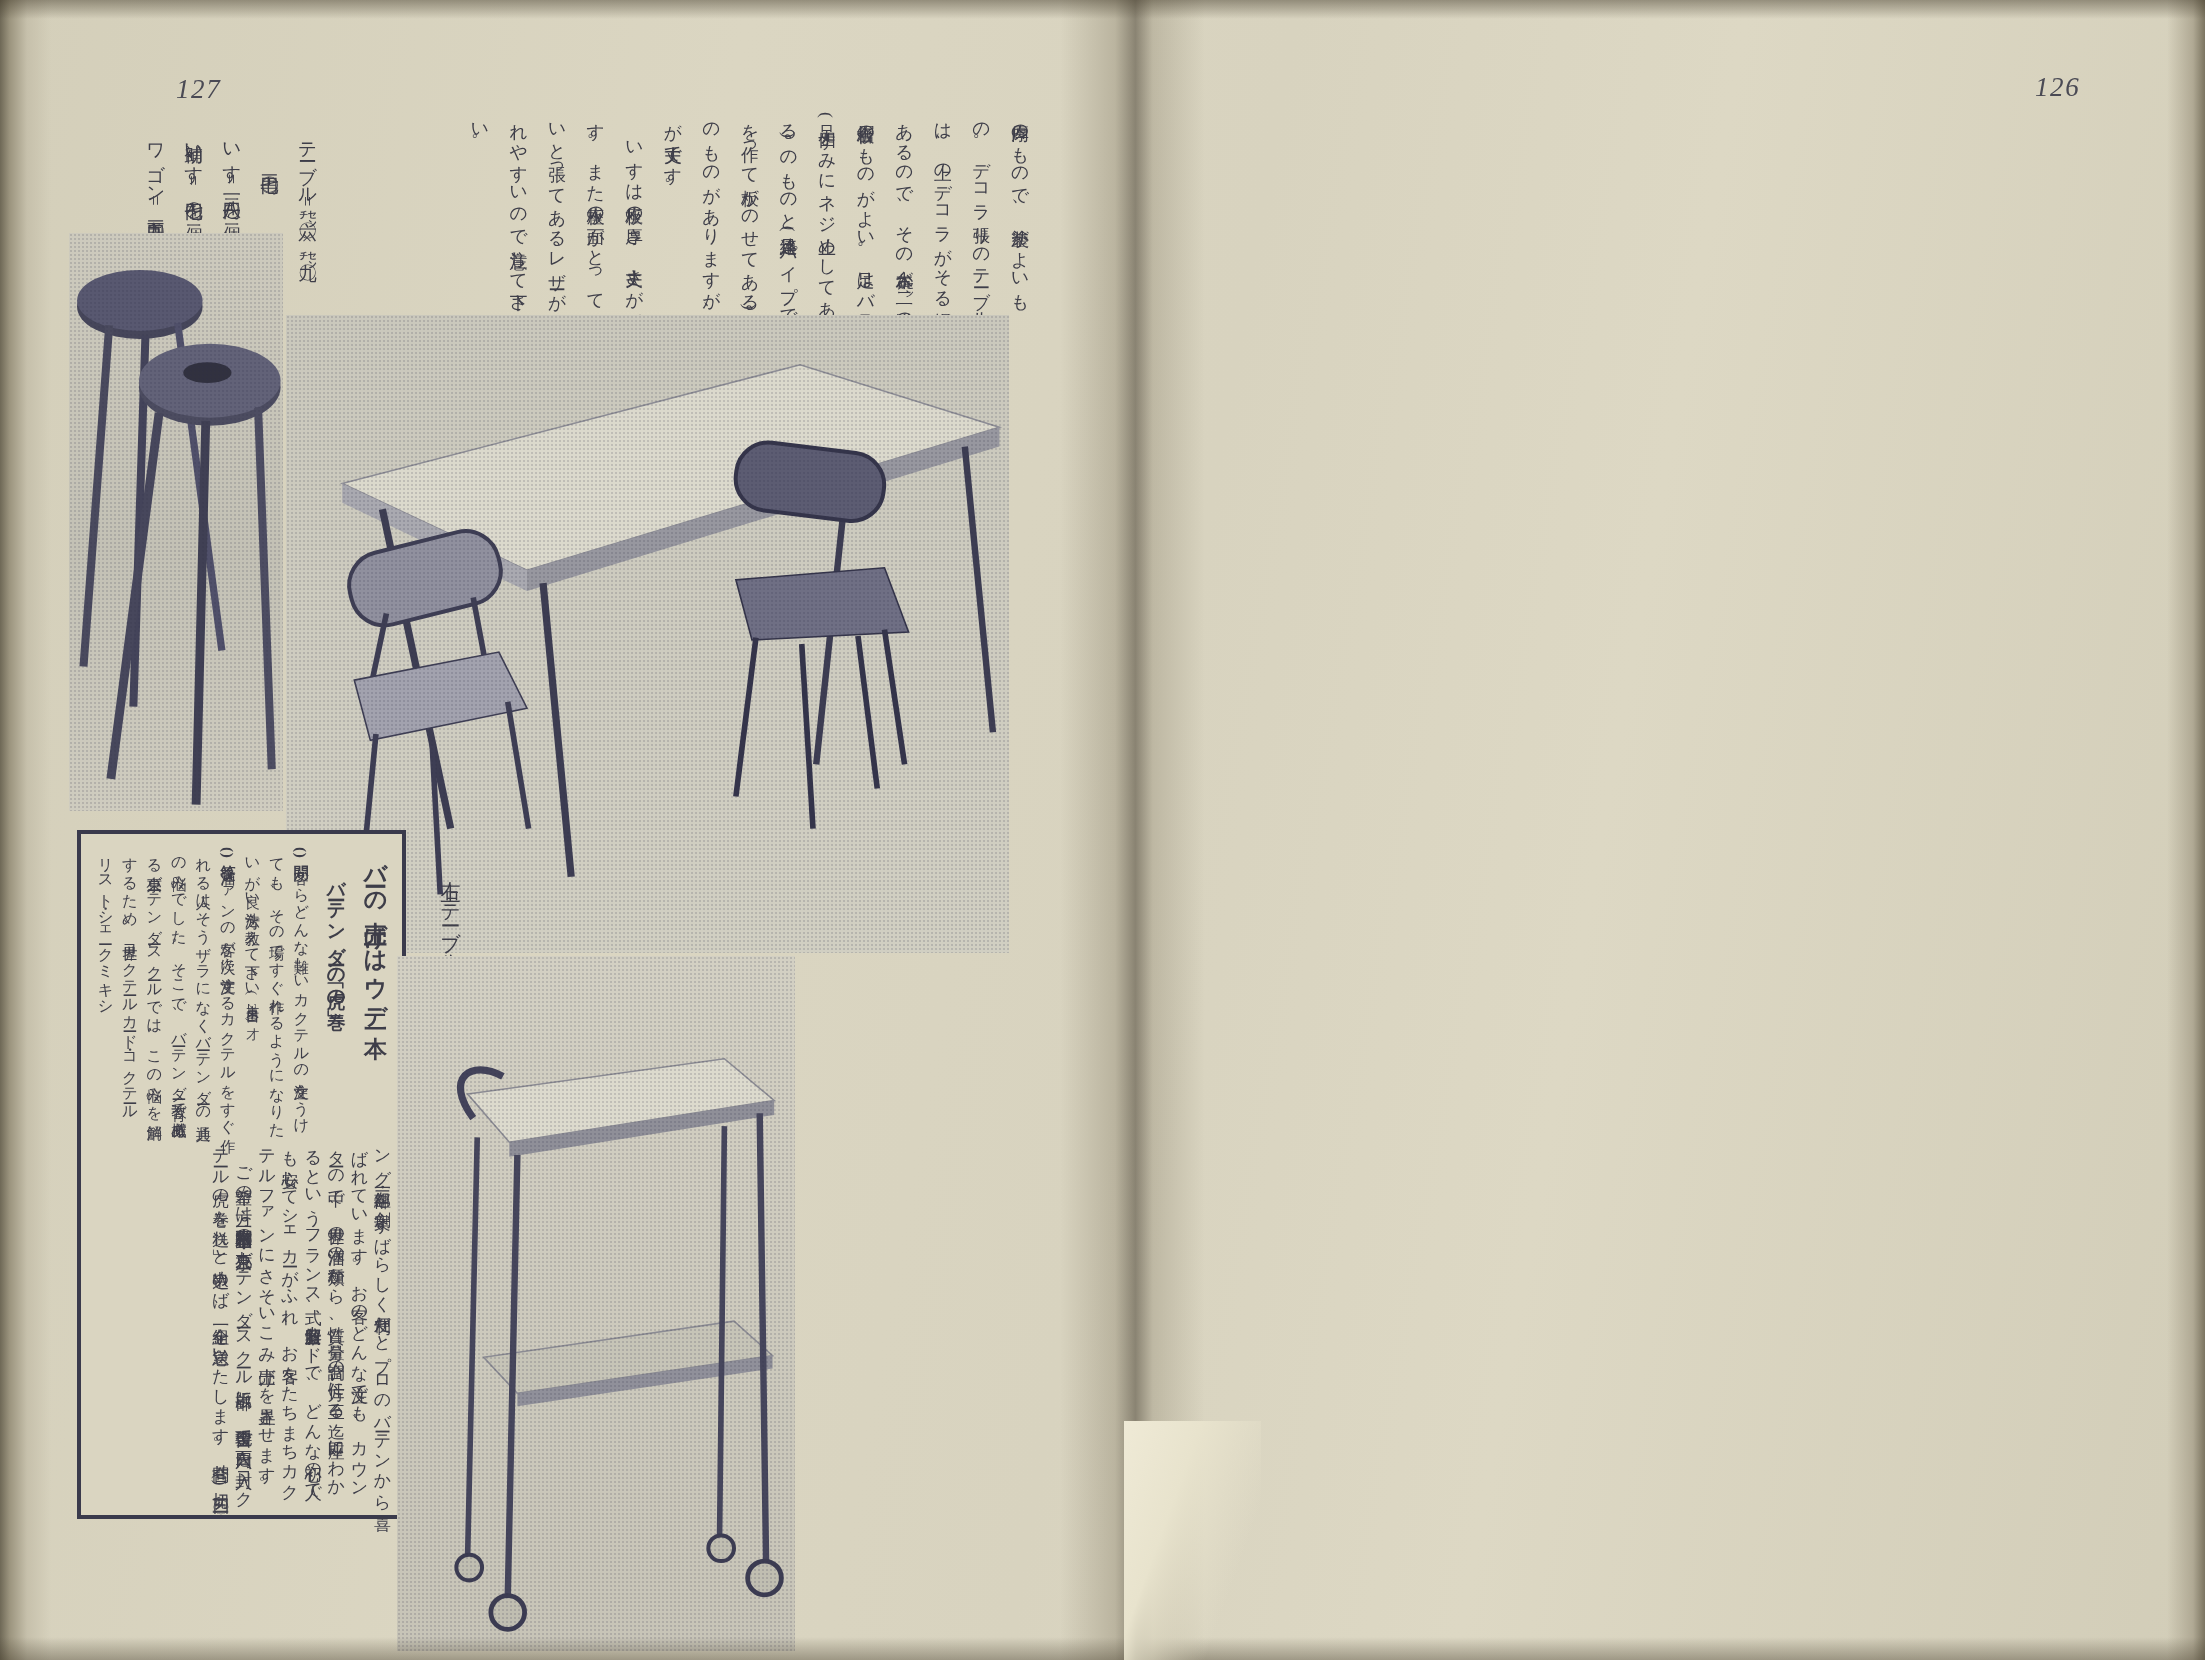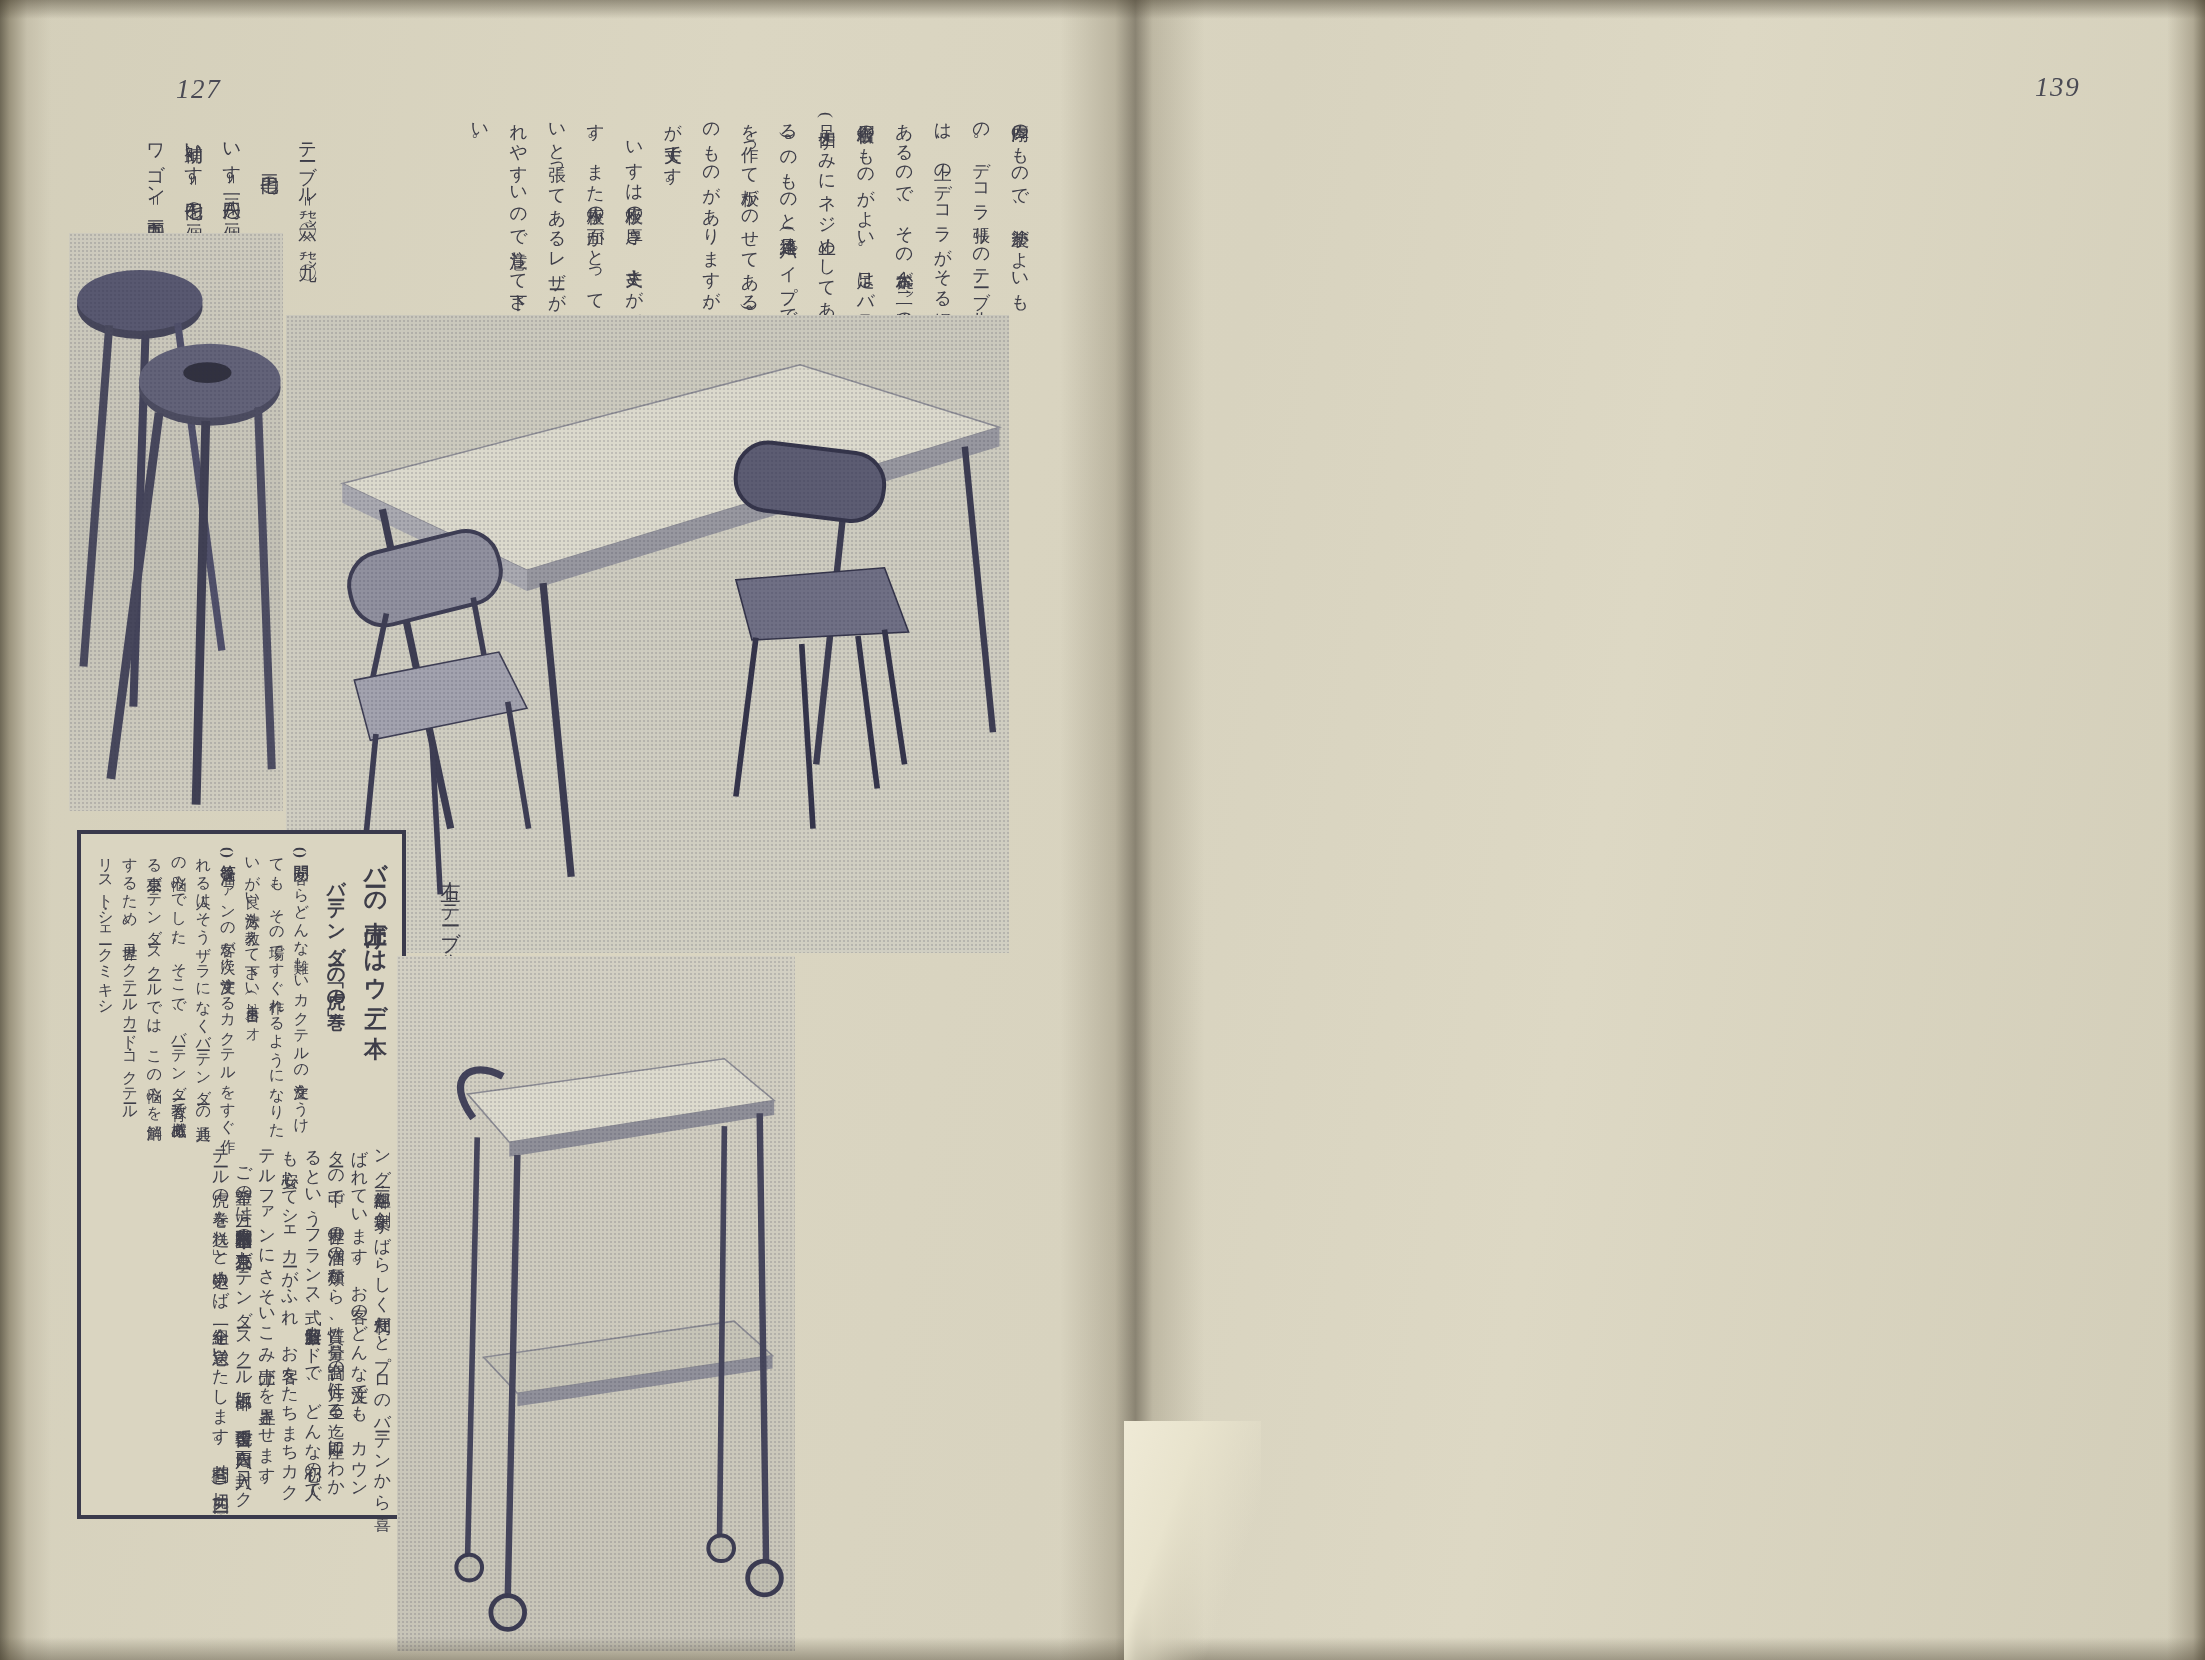--- a/index.html
+++ b/index.html
@@ -180,21 +180,21 @@
         <circle cx="138" cy="818" r="21" fill="#c0beb1" stroke="#3c3c52" stroke-width="6"></circle>
         <circle cx="90" cy="762" r="16" fill="#c0beb1" stroke="#3c3c52" stroke-width="5"></circle>
         <circle cx="458" cy="775" r="21" fill="#c0beb1" stroke="#3c3c52" stroke-width="6"></circle>
         <circle cx="404" cy="738" r="16" fill="#c0beb1" stroke="#3c3c52" stroke-width="5"></circle>
       </svg>
     </div>
   </div>
 
   <div class="page right">
 
-    <div class="pgnum" style="left:912px;top:72px;">139</div>
+    <div class="pgnum" style="left:912px;top:72px;">126</div>
 
   </div>
 
   <div class="overlay gutter"></div>
   <div class="overlay edge-left"></div>
   <div class="overlay edge-right"></div>
   <div class="overlay edge-top"></div>
   <div class="overlay edge-bottom"></div>
   <div class="curl"></div>
 </div>

